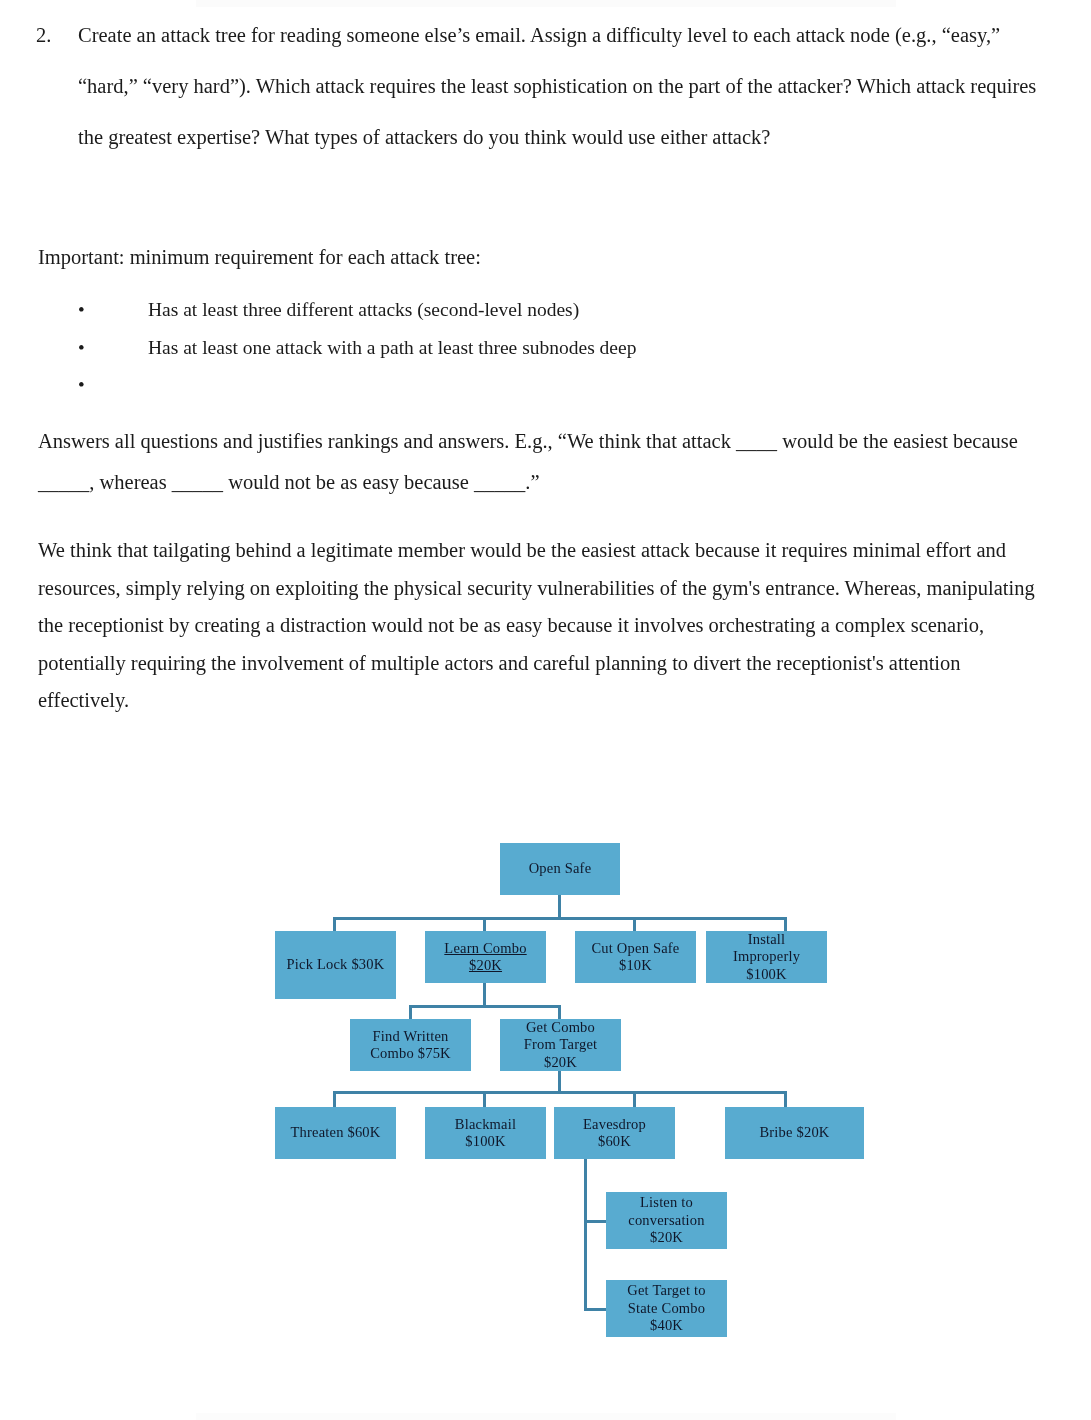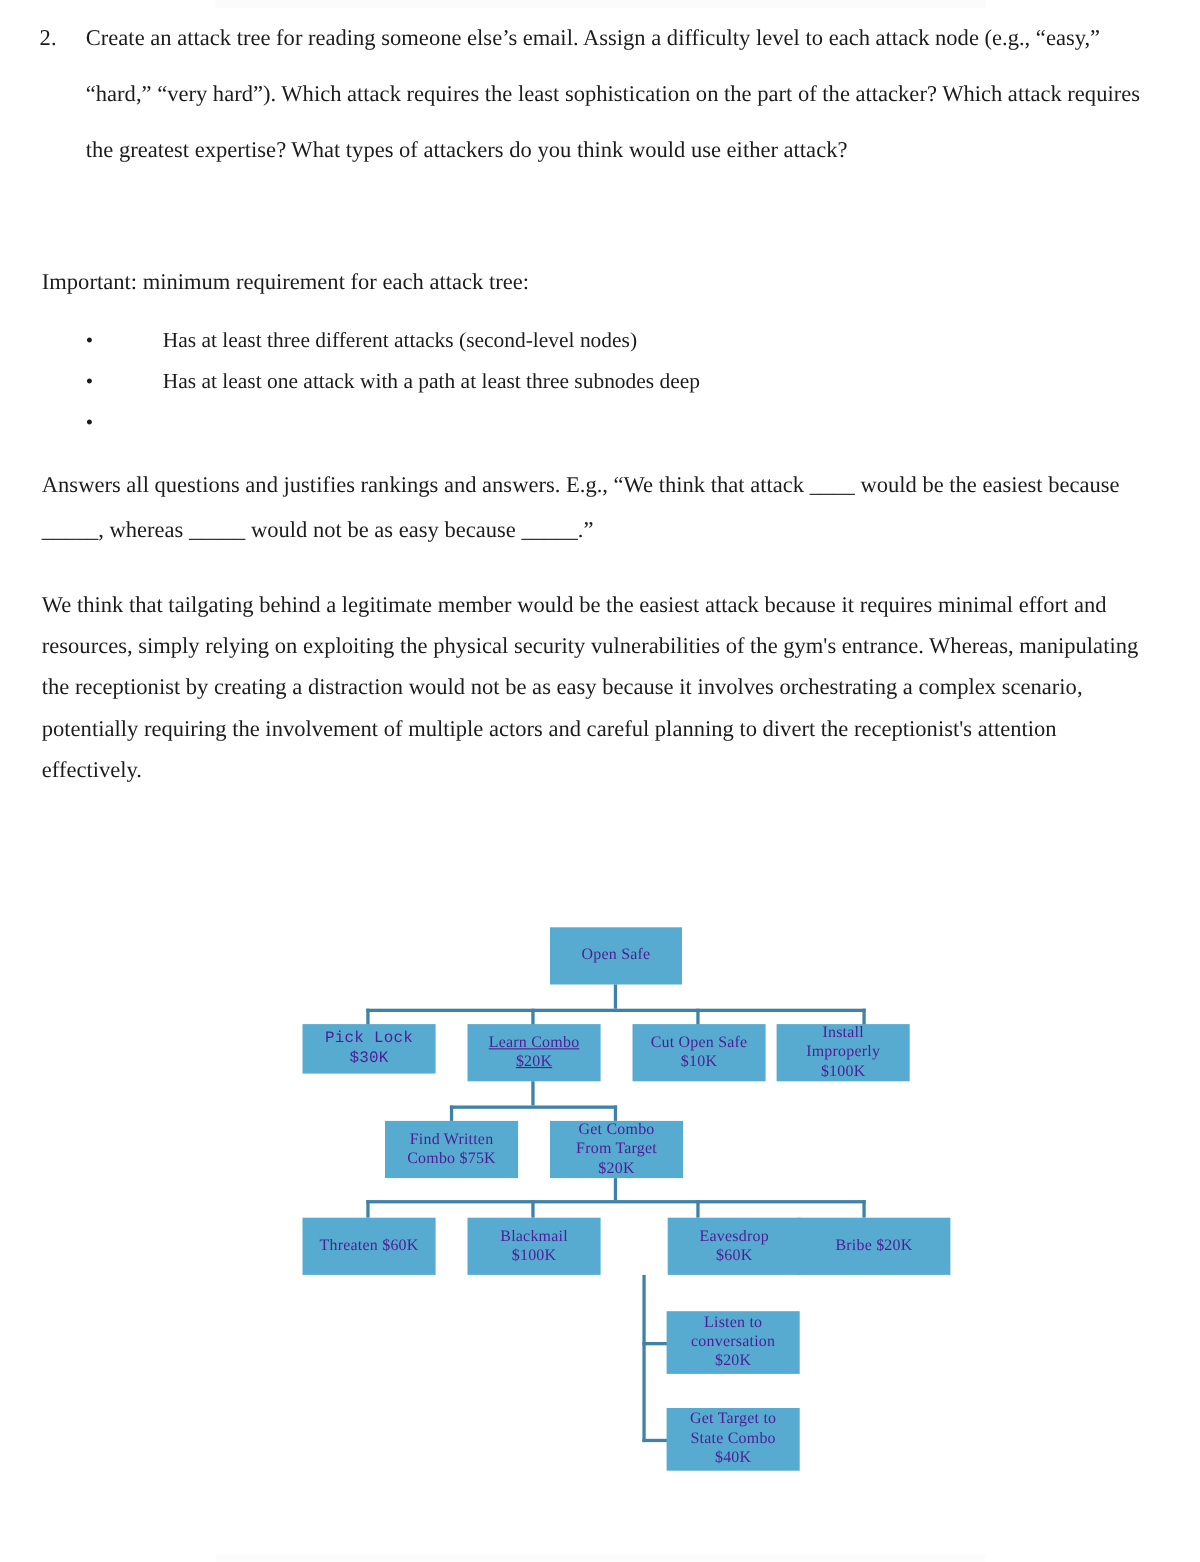--- a/index.html
+++ b/index.html
@@ -93,21 +93,21 @@
   .diagram {
     position: absolute;
     left: 0;
     top: 828px;
     width: 1091px;
     height: 540px;
   }
   .node {
     position: absolute;
     background: #58abd0;
-    color: #4c1d95;
+    color: #0f172a;
     font-family: "Liberation Serif", "DejaVu Serif", serif;
     font-size: 14.5px;
     line-height: 17.5px;
     text-align: center;
     display: flex;
     align-items: center;
     justify-content: center;
     letter-spacing: 0.2px;
     box-sizing: border-box;
     padding: 2px 3px;
@@ -159,21 +159,21 @@
 
     <div class="conn v" style="left:558px; top:67px; height:22px;"></div>
 
     <div class="conn h" style="left:333px; top:89px; width:454px;"></div>
 
     <div class="conn v" style="left:333px; top:89px; height:31px;"></div>
     <div class="conn v" style="left:483px; top:89px; height:31px;"></div>
     <div class="conn v" style="left:633px; top:89px; height:31px;"></div>
     <div class="conn v" style="left:784px; top:89px; height:31px;"></div>
 
-    <div class="node" style="left:275px; top:103px; width:121px; height:45px;font-family:Liberation Mono, monospace;">Pick Lock $30K</div>
+    <div class="node" style="left:275px; top:103px; width:121px; height:68px;">Pick Lock $30K</div>
     <div class="node" style="left:425px; top:103px; width:121px; height:52px; white-space:pre-line;text-decoration:underline;">Learn Combo
 $20K</div>
     <div class="node" style="left:575px; top:103px; width:121px; height:52px; white-space:pre-line;">Cut Open Safe
 $10K</div>
     <div class="node" style="left:706px; top:103px; width:121px; height:52px; white-space:pre-line;">Install
 Improperly
 $100K</div>
 
     <div class="conn v" style="left:483px; top:155px; height:22px;"></div>
     <div class="conn h" style="left:409px; top:177px; width:152px;"></div>
@@ -189,21 +189,21 @@
     <div class="conn v" style="left:558px; top:243px; height:20px;"></div>
     <div class="conn h" style="left:333px; top:263px; width:454px;"></div>
     <div class="conn v" style="left:333px; top:263px; height:16px;"></div>
     <div class="conn v" style="left:483px; top:263px; height:16px;"></div>
     <div class="conn v" style="left:633px; top:263px; height:16px;"></div>
     <div class="conn v" style="left:784px; top:263px; height:16px;"></div>
 
     <div class="node" style="left:275px; top:279px; width:121px; height:52px;">Threaten $60K</div>
     <div class="node" style="left:425px; top:279px; width:121px; height:52px; white-space:pre-line;">Blackmail
 $100K</div>
-    <div class="node" style="left:607px; top:279px; width:121px; height:52px; white-space:pre-line;">Eavesdrop
+    <div class="node" style="left:554px; top:279px; width:121px; height:52px; white-space:pre-line;">Eavesdrop
 $60K</div>
     <div class="node" style="left:725px; top:279px; width:139px; height:52px;">Bribe $20K</div>
 
     <div class="conn v" style="left:584px; top:331px; height:152px;"></div>
     <div class="conn h" style="left:584px; top:392px; width:24px;"></div>
     <div class="conn h" style="left:584px; top:480px; width:24px;"></div>
 
     <div class="node" style="left:606px; top:364px; width:121px; height:57px; white-space:pre-line;">Listen to
 conversation
 $20K</div>

